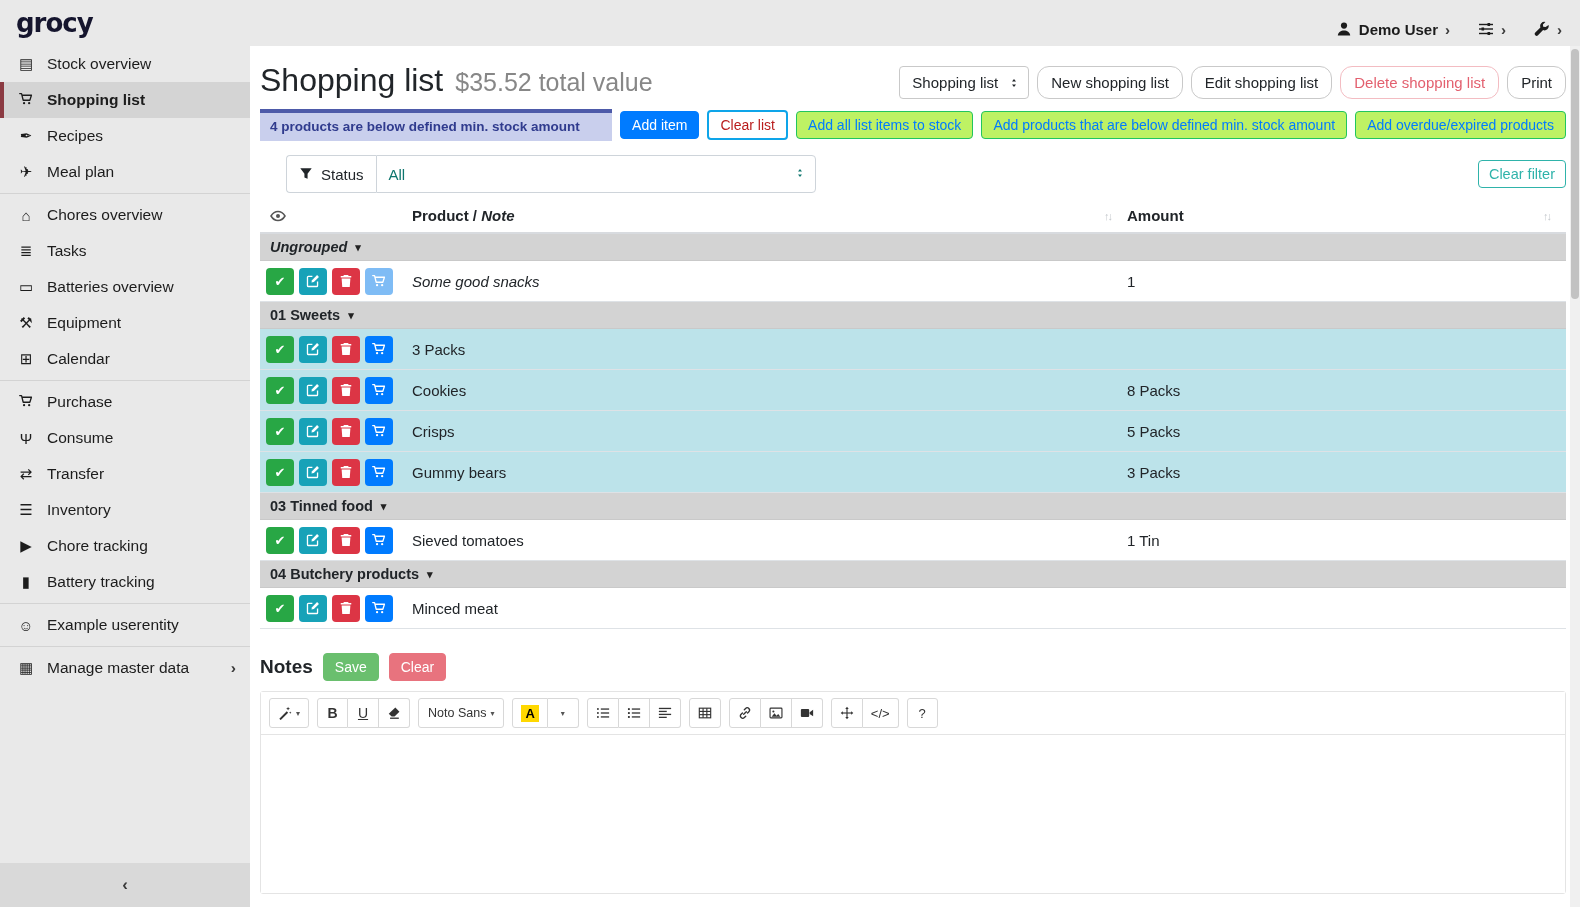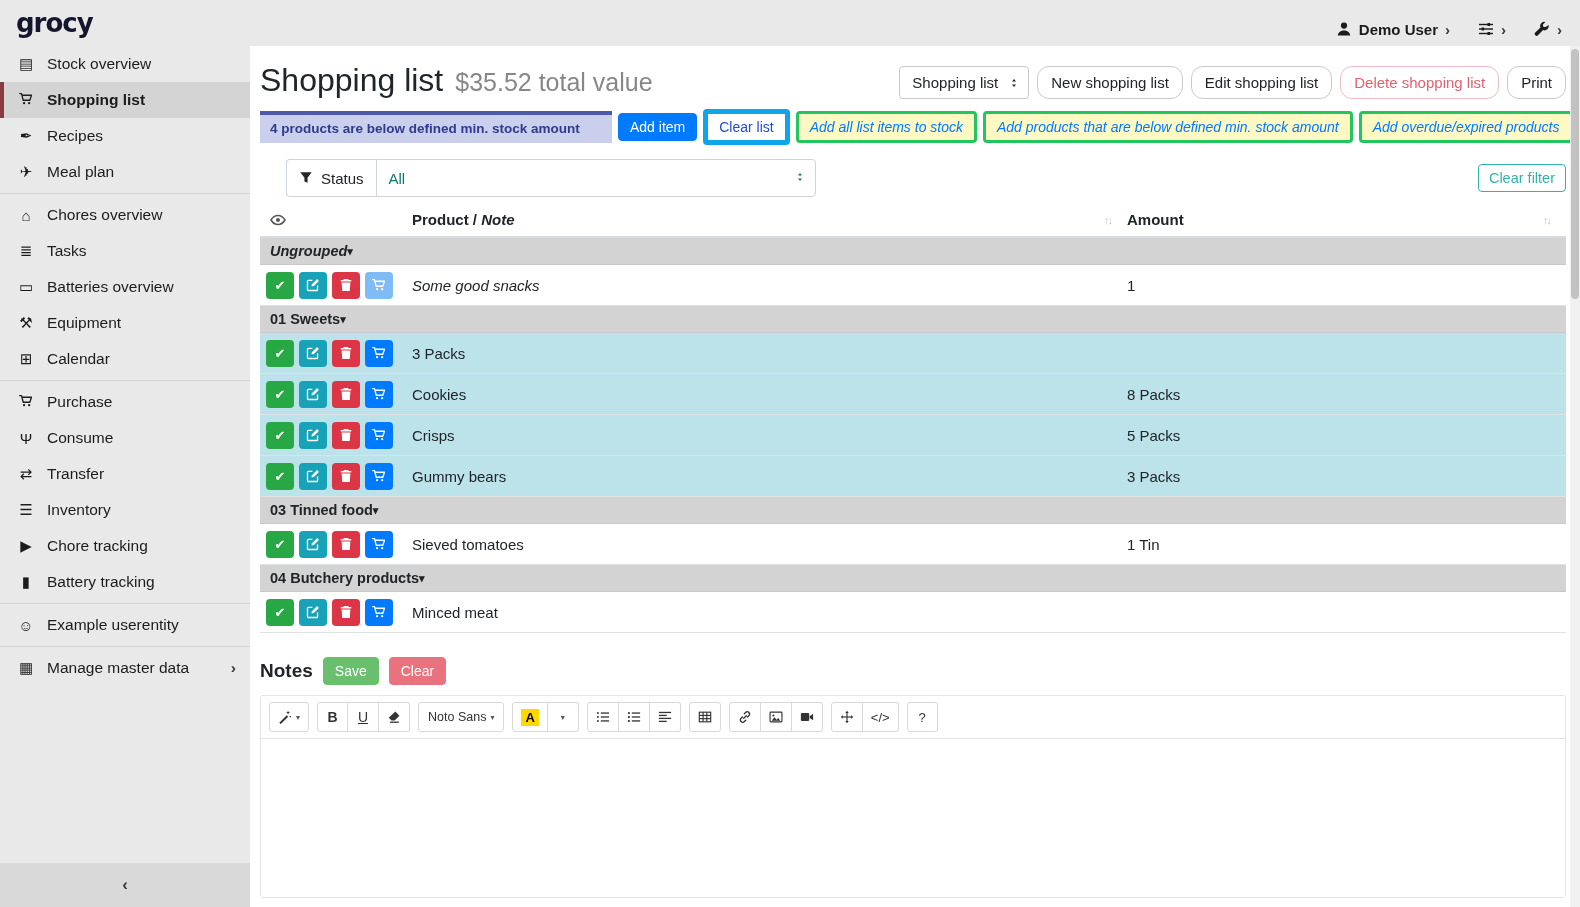--- a/index.html
+++ b/index.html
@@ -41,42 +41,42 @@
   .sel .updown { position:absolute; right:9px; top:50%; transform:translateY(-50%); display:flex; }
   .sel .updown svg { width:10px; height:14px; fill:#444; }
   .btn { background:#fff; border:1px solid #c9c9c9; border-radius:12px; padding:7px 13px; font-size:15px; color:#212529; cursor:pointer; white-space:nowrap; font-family:inherit; }
   .btn.danger-text { color:#e3606f; border-color:#f3bcc2; }
 
   
   .action-row { display:flex; align-items:center; justify-content:space-between; margin-top:6px; gap:6px; }
   .stock-alert { flex:0 0 352px; background:#c9cfed; border-top:4px solid #4d5aa9; color:#303b8e; font-weight:700; font-size:13.5px; padding:6px 10px 7px; cursor:pointer; }
   .btn-sm { border-radius:4px; padding:5px 11px; font-size:14px; cursor:pointer; white-space:nowrap; font-family:inherit; }
   .btn-primary { background:#007bff; border:1px solid #007bff; color:#fff; }
-  .btn-outline-danger { background:#fff; border:5px solid #0ea5e9; color:#1d4ed8;text-align:right; }
-  .btn-outline-primary { background:#fef9c3; border:3px solid #22c55e; color:#007bff;font-style:italic; }
+  .btn-outline-danger { background:#fff; border:2px solid #0ea5e9; color:#b91c1c;text-align:right; }
+  .btn-outline-primary { background:#bef264; border:1px solid #22c55e; color:#007bff; }
 
   
   .filter-row { display:flex; margin-top:14px; align-items:stretch; }
   .igroup { display:flex; width:530px; height:38px; }
   .igroup .prepend { background:#e9ecef; border:1px solid #ced4da; border-right:none; border-radius:4px 0 0 4px; width:42px; display:flex; align-items:center; justify-content:center; color:#495057; }
   .igroup .prepend.white { background:#fff; width:auto; padding:0 12px; gap:8px; color:#212529; font-size:15px; }
   .igroup input { flex:1; border:1px solid #ced4da; border-radius:0 4px 4px 0; padding:0 12px; font-size:15px; color:#495057; outline:none; font-family:inherit; }
   .igroup input::placeholder { color:#8a9096; }
   .igroup .selpart { flex:1; position:relative; border:1px solid #ced4da; border-radius:0 4px 4px 0; background:#fff; display:flex; align-items:center; padding:0 30px 0 12px; color:#0f766e; cursor:pointer; }
   .status-group { margin-left:26px; }
   .btn-clear-filter { margin-left:auto; align-self:center; background:#fff; color:#2fb3aa; border:1px solid #2fb3aa; border-radius:4px; padding:5px 10px; font-size:14.5px; cursor:pointer; font-family:inherit; }
 
   
   .tbl { margin-top:12px; font-size:15px; }
   .thead { display:grid; grid-template-columns:152px 715px 1fr; border-bottom:2px solid #d8dbdf; align-items:center; }
   .th { display:flex; justify-content:space-between; align-items:center; font-weight:700; padding:2px 16px 8px 0; }
   .th.eye-th { padding-left:10px; justify-content:flex-start; color:#555; }
   .th .hdr-label em { font-style:italic; }
   .sort { color:#c4c8cc; font-size:11px; letter-spacing:-2px; font-weight:400; }
-  .tgroup { background:#d3d3d3; padding:5px 10px; font-weight:700; font-size:14.5px; border-bottom:1px solid #c9c9c9; display:flex; align-items:center; gap:0; cursor:pointer; }
+  .tgroup { background:#d3d3d3; padding:5px 10px; font-weight:700; font-size:14.5px; border-bottom:1px solid #c9c9c9; display:flex; align-items:center; gap:8px; cursor:pointer; }
   .tgroup .caret { font-size:11px; color:#222; }
   .tgroup .gname.note { font-style:italic; }
   .trow { display:grid; grid-template-columns:152px 715px 1fr; align-items:center; border-bottom:1px solid #dee2e6; height:41px; background:#fff; }
   .trow.hl { background:#bce3ea; }
   .cell-actions { display:flex; gap:5px; padding-left:6px; }
   .abtn { width:28px; height:27px; border:none; border-radius:4px; color:#fff; display:inline-flex; align-items:center; justify-content:center; font-size:13px; cursor:pointer; }
   .abtn svg { width:14px; height:14px; }
   .abtn.green { background:#28a745; } .abtn.teal { background:#17a2b8; }
   .abtn.red { background:#dc3545; } .abtn.blue { background:#007bff; }
   .abtn.blue.light { background:#7fbcf5; }

